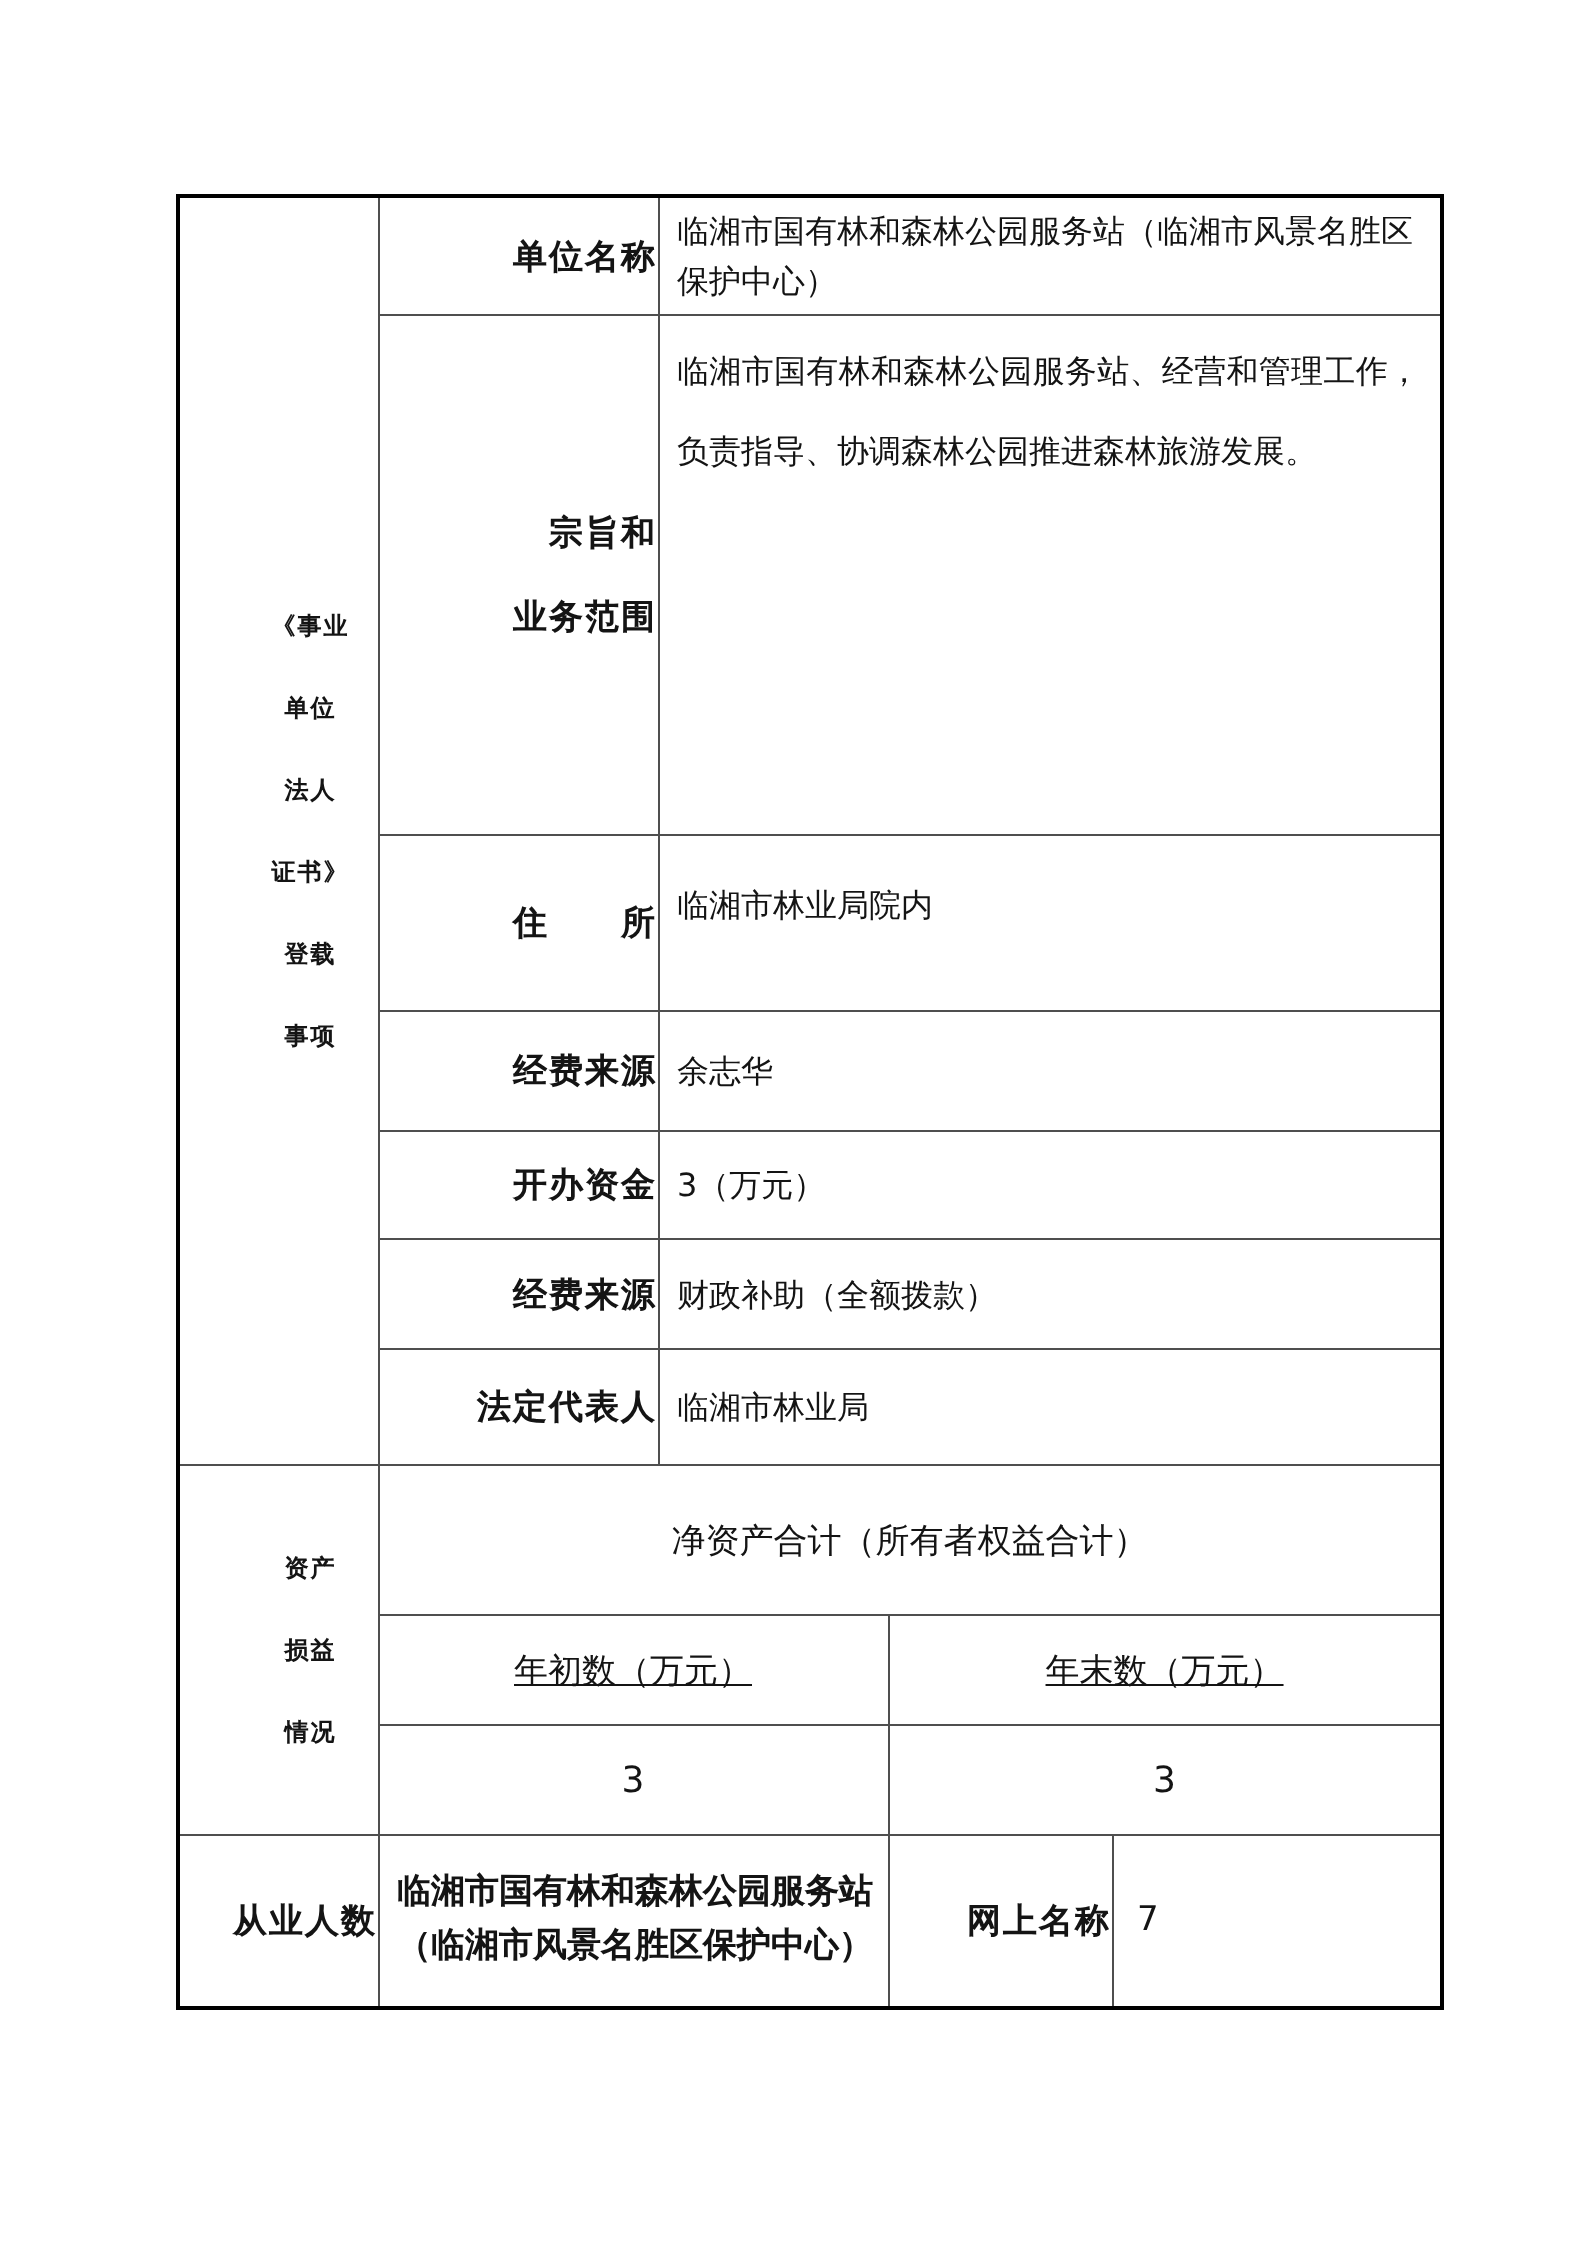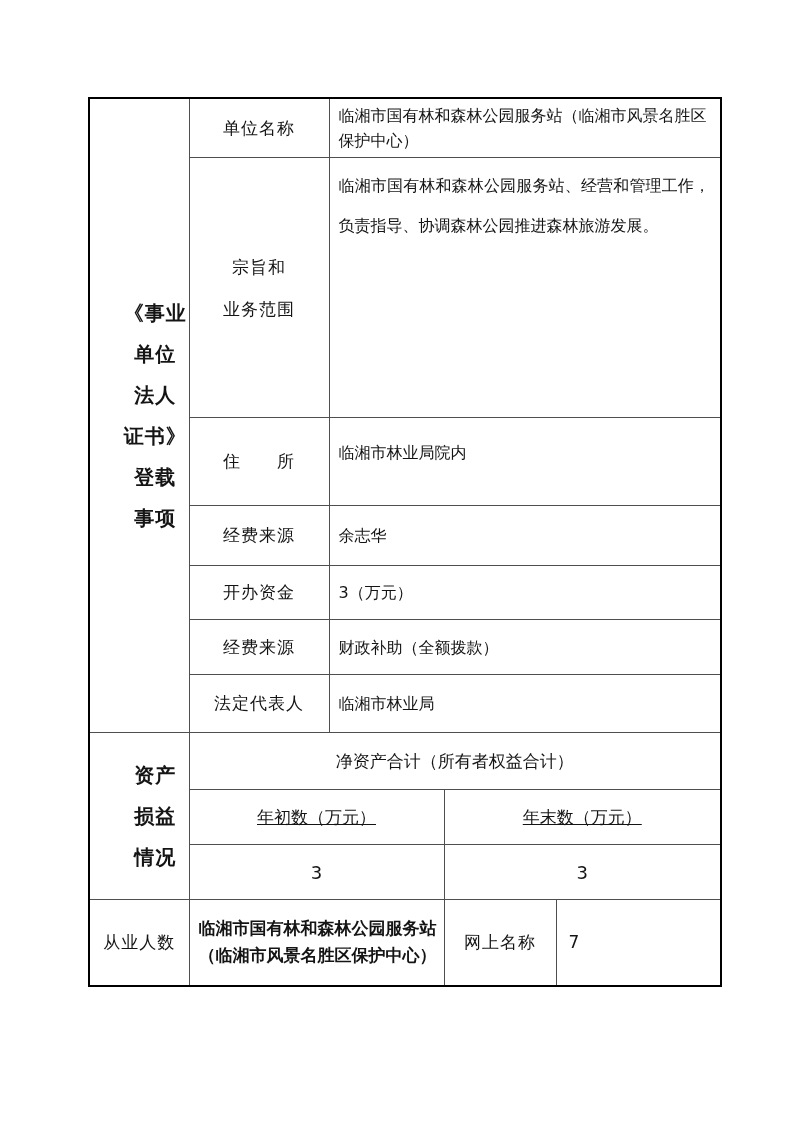--- a/index.html
+++ b/index.html
@@ -32,39 +32,39 @@
     overflow: hidden;
   }
   
   tr.r1  { height: 55px; }
   tr.r2  { height: 260px; }
   tr.r3  { height: 88px; }
   tr.r4  { height: 60px; }
   tr.r5  { height: 54px; }
   tr.r6  { height: 55px; }
   tr.r7  { height: 58px; }
-  tr.r8  { height: 57px; border-radius: 16px; }
+  tr.r8  { height: 75px; border-radius: 16px; }
   tr.r9  { height: 55px; text-decoration: underline; }
   tr.r10 { height: 55px; }
   tr.r11 { height: 86px; }
 
   td.side-header {
     text-align: center;
     font-weight: bold;
-    font-size: 20px;
+    font-size: 12px;
     padding-left: 32px;
   }
   td.side-header .vline {
     line-height: 41px;
     letter-spacing: 1px;
     white-space: nowrap;
   }
   td.field-label {
-    text-align: center;
-    font-weight: normal;
+    text-align: right;
+    font-weight: bold;
     font-size: 17px;
     letter-spacing: 1px;
   }
   td.field-label .lline {
     line-height: 42px;
     white-space: nowrap;
   }
   td.field-value {
     font-size: 16px;
     padding: 4px 10px 4px 9px;

